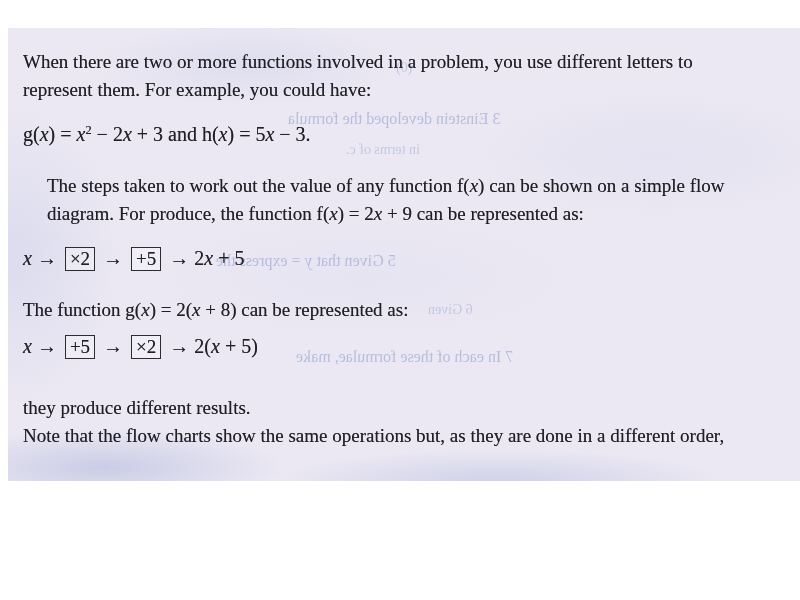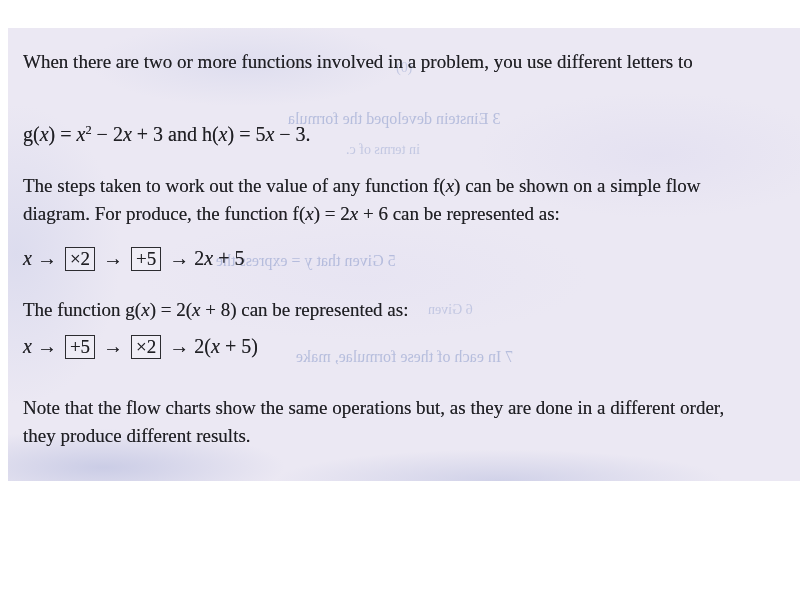--- a/index.html
+++ b/index.html
@@ -64,33 +64,34 @@
     <span class="bt bt-small" style="left:388px; top:32px;">(0)</span>
     <span class="bt" style="left:280px; top:82px;">3   Einstein developed the formula</span>
     <span class="bt bt-small" style="left:338px; top:114px;">in terms of c.</span>
     <span class="bt" style="left:208px; top:224px;">5   Given that y =        express the</span>
     <span class="bt bt-small" style="left:420px; top:274px;">6   Given</span>
     <span class="bt" style="left:288px; top:320px;">7   In each of these formulae, make</span>
   </div>
 
   <div class="line-block" style="top:20px;">
     <div>When there are two or more functions involved in a problem, you use different letters to</div>
+    <div>represent them. For example, you could have:</div>
   </div>
 
   <div class="line-block math" style="top:92px;"><span>g(</span><span class="it">x</span><span>) = </span><span class="it">x</span><span class="sup">2</span><span> − 2</span><span class="it">x</span><span> + 3 and h(</span><span class="it">x</span><span>) = 5</span><span class="it">x</span><span> − 3.</span></div>
 
-  <div class="line-block" style="top:144px;">
+  <div class="line-block" style="top:144px;margin-left:24px;">
     <div><span>The steps taken to work out the value of any function f(</span><span class="it">x</span><span>) can be shown on a simple flow</span></div>
-    <div><span>diagram. For produce, the function f(</span><span class="it">x</span><span>) = 2</span><span class="it">x</span><span> + 6 can be represented as:</span></div>
+    <div><span>diagram. For produce, the function f(</span><span class="it">x</span><span>) = 2</span><span class="it">x</span><span> + 9 can be represented as:</span></div>
   </div>
 
   <div class="line-block flow" style="top:215px;"><span class="it">x</span><span> → </span><span class="opbox">×2</span><span> → </span><span class="opbox">+5</span><span> → 2</span><span class="it">x</span><span> + 5</span></div>
 
   <div class="line-block" style="top:268px;"><span>The function g(</span><span class="it">x</span><span>) = 2(</span><span class="it">x</span><span> + 8) can be represented as:</span></div>
 
   <div class="line-block flow" style="top:303px;"><span class="it">x</span><span> → </span><span class="opbox">+5</span><span> → </span><span class="opbox">×2</span><span> → 2(</span><span class="it">x</span><span> + 5)</span></div>
 
   <div class="line-block" style="top:366px;">
+    <div>they produce different results.</div>
     <div>Note that the flow charts show the same operations but, as they are done in a different order,</div>
-    <div>they produce different results.</div>
   </div>
 
 </div>
 
 </body></html>

